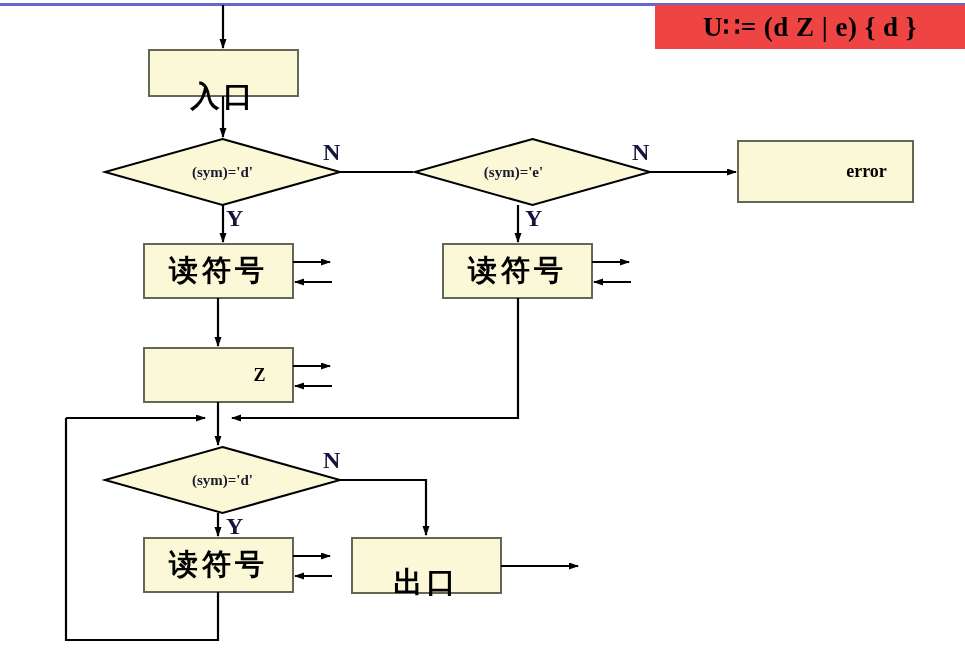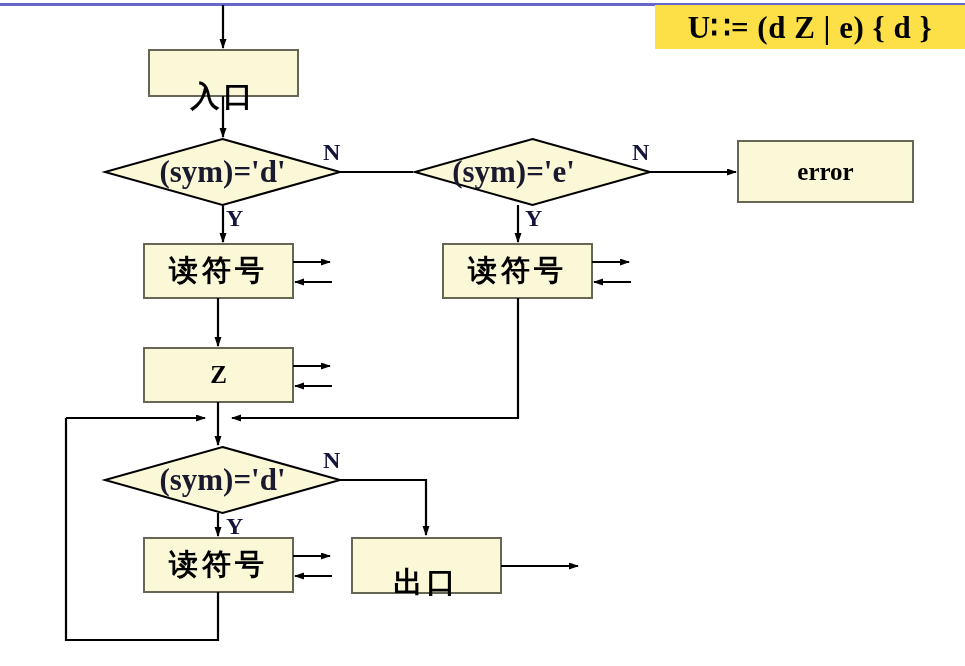--- a/index.html
+++ b/index.html
@@ -30,27 +30,27 @@
     width: 965px;
     height: 3px;
     background: #6666cc;
   }
   .greenbox {
     position: absolute;
     left: 655px;
     top: 5px;
     width: 310px;
     height: 44px;
-    background: #fde047;
+    background: #ef4444;
     display: flex;
     align-items: center;
     justify-content: center;
     font-family: "Liberation Serif", serif;
     font-weight: bold;
-    font-size: 31px;
+    font-size: 27px;
     color: #000000;
     letter-spacing: 0.5px;
   }
   .node-label {
     position: absolute;
     display: flex;
     align-items: center;
     justify-content: center;
     text-align: center;
     pointer-events: none;
@@ -58,26 +58,27 @@
   .proc-label {
     font-family: "Liberation Serif", serif;
     font-weight: bold;
     color: #000000;
   }
   .cjk {
     font-size: 29px;
     letter-spacing: 4px;
   }
   .latin {
-    font-size: 25px;
+    font-size: 18px;
+    padding-left: 41px;
   }
   .diamond-label {
     font-family: "Liberation Serif", serif;
     font-weight: bold;
-    font-size: 31px;
+    font-size: 15px;
     color: #1a1a2e;
   }
   .edge-label {
     position: absolute;
     font-family: "Liberation Serif", serif;
     font-weight: bold;
     font-size: 24px;
     color: #14143c;
   }
 </style>

